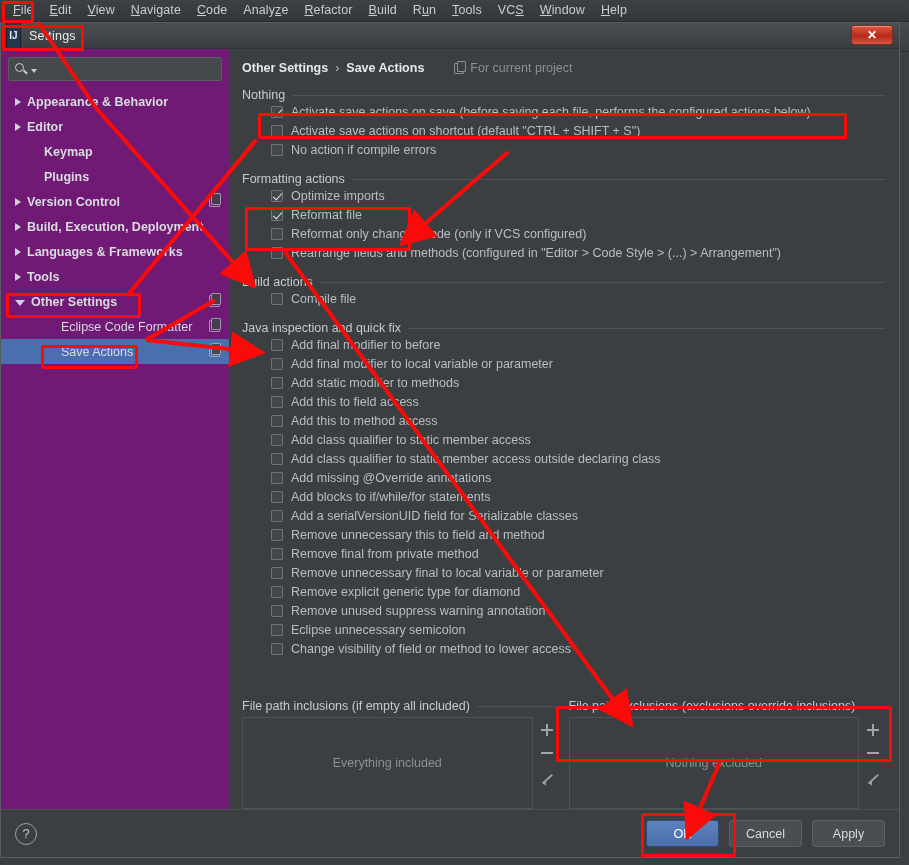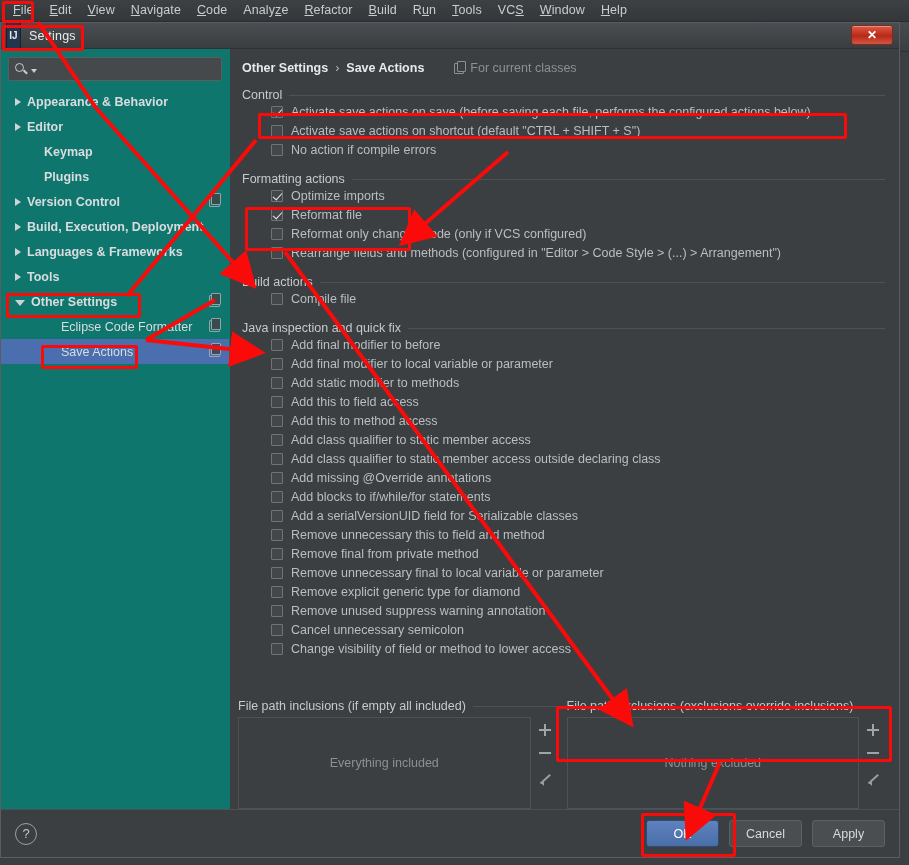--- a/index.html
+++ b/index.html
@@ -60,21 +60,21 @@
     background: linear-gradient(#e05a42, #b8281a 55%, #d4563f);
     color: #ffffff; font-size: 12px; font-weight: bold;
     display: flex; align-items: center; justify-content: center;
     box-shadow: inset 0 1px 0 rgba(255,255,255,.35);
   }
 
   .body-area { position: relative; width: 100%; height: 784px; display: flex; }
 
   
   .sidebar {
-    width: 229px; height: 100%; background: #0f766e;
+    width: 229px; height: 100%; background: #701a75;
     border-right: 1px solid #32353700; position: relative;
   }
   .search-wrap { padding: 8px 7px 6px 7px; }
   .searchbox {
     height: 24px; background: #45494c; border: 1px solid #5a5e61;
     display: flex; align-items: center; padding-left: 6px; border-radius: 2px;
   }
   .mag {
     width: 13px; height: 13px; position: relative; flex: 0 0 auto; margin-right: 1px;
   }
@@ -159,21 +159,21 @@
     border: 1px solid #6f7478; background: #44474a; border-radius: 1px;
     position: relative;
   }
   .cb.checked:after {
     content: ""; position: absolute; left: 3px; top: 0px;
     width: 4px; height: 8px; border: solid #e8ebed;
     border-width: 0 1.8px 1.8px 0; transform: rotate(42deg);
   }
 
   
-  .paths { position: absolute; left: 8px; right: 14px; top: 650px; height: 110px; display: flex; }
+  .paths { position: absolute; left: 0; right: 14px; top: 650px; height: 110px; display: flex; padding-left: 12px; }
   .path-col { flex: 1; position: relative; }
   .path-col.right { margin-left: 10px; }
   .path-list {
     position: absolute; left: 0; right: 26px; top: 18px; bottom: 0;
     border: 1px solid #4e5254; background: #3c3f41;
     display: flex; align-items: center; justify-content: center;
   }
   .path-empty { color: #8b9095; font-size: 12.5px; }
   .path-tools {
     position: absolute; right: 0; top: 18px; bottom: 0; width: 24px;
@@ -328,28 +328,28 @@
           </div>
       </div>
 
       <div class="main">
         <div class="breadcrumb">
           <span class="crumb">Other Settings</span>
           <span class="sep">›</span>
           <span class="crumb">Save Actions</span>
           <span class="forproj">
             <span class="pi"></span>
-            <span>For current classes</span>
+            <span>For current project</span>
           </span>
         </div>
 
         <div id="sections">
             <div class="group">
               <div class="group-head">
-                <span class="gl">Control</span>
+                <span class="gl">Nothing</span>
                 <span class="gline"></span>
               </div>
               <div class="cb-row">
                 <span class="cb checked"></span>
                 <span>Activate save actions on save (before saving each file, performs the configured actions below)</span>
               </div>
               <div class="cb-row">
                 <span class="cb"></span>
                 <span>Activate save actions on shortcut (default "CTRL + SHIFT + S")</span>
               </div>
@@ -450,21 +450,21 @@
               <div class="cb-row">
                 <span class="cb"></span>
                 <span>Remove explicit generic type for diamond</span>
               </div>
               <div class="cb-row">
                 <span class="cb"></span>
                 <span>Remove unused suppress warning annotation</span>
               </div>
               <div class="cb-row">
                 <span class="cb"></span>
-                <span>Cancel unnecessary semicolon</span>
+                <span>Eclipse unnecessary semicolon</span>
               </div>
               <div class="cb-row">
                 <span class="cb"></span>
                 <span>Change visibility of field or method to lower access</span>
               </div>
             </div>
           </div>
 
         <div class="paths">
           <div class="path-col">

